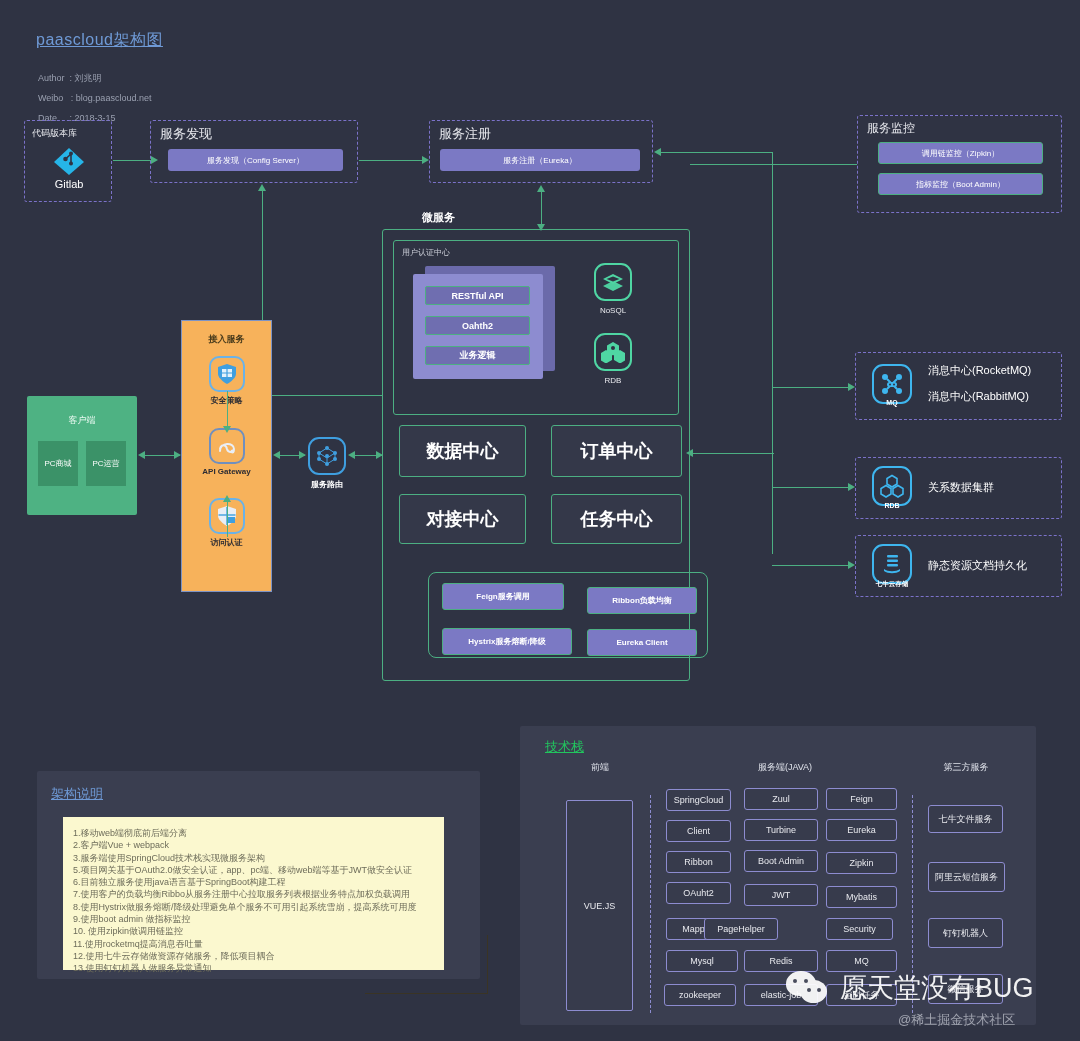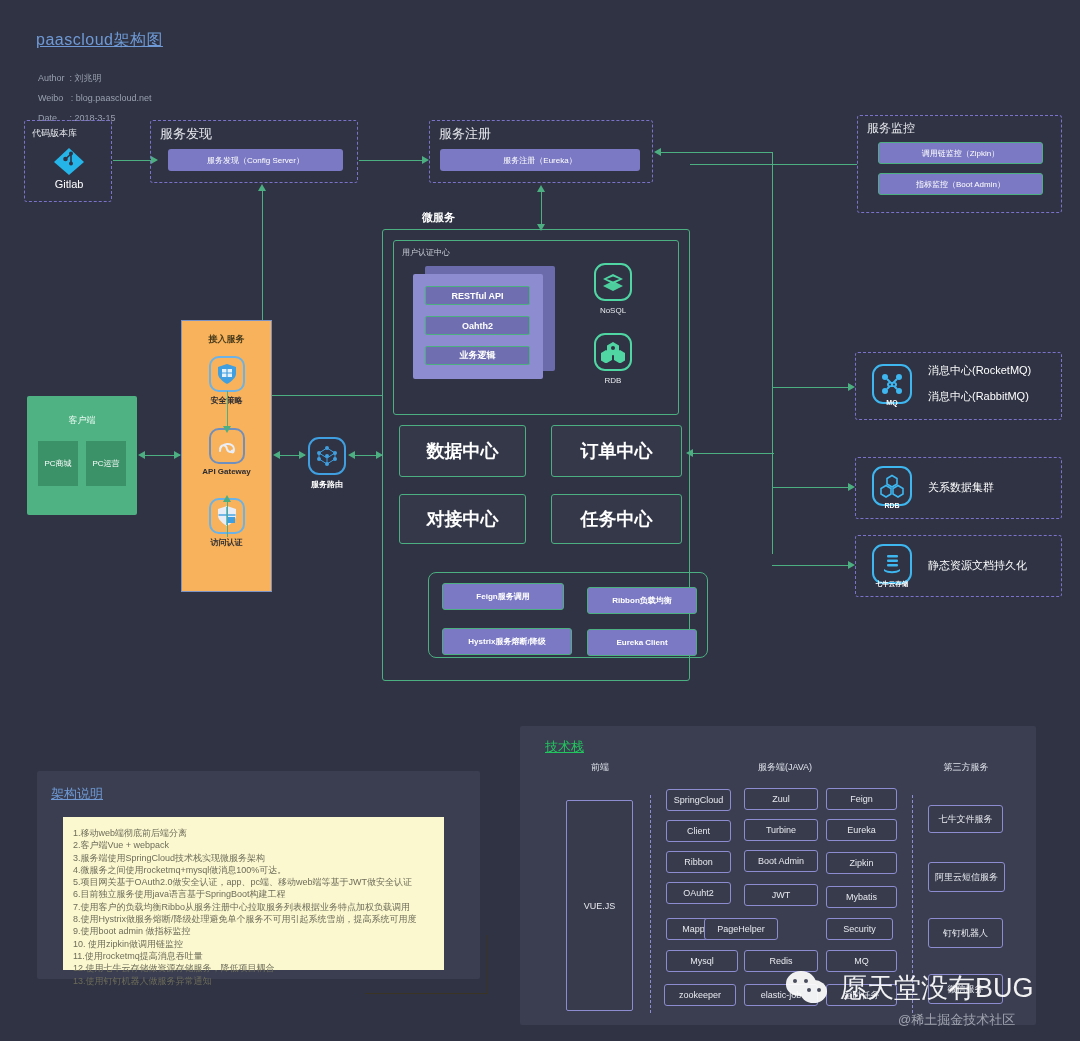--- a/index.html
+++ b/index.html
@@ -377,21 +377,20 @@
   <div class="txt" style="top:22px;">静态资源文档持久化</div>
 </div>
 
 <div class="abs" id="archPanel">
   <div id="archTitle">架构说明</div>
 </div>
 <div id="archNote">
   <div>1.移动web端彻底前后端分离</div>
   <div>2.客户端Vue + webpack</div>
   <div>3.服务端使用SpringCloud技术栈实现微服务架构</div>
-  <div>4.微服务之间使用rocketmq+mysql做消息100%可达。</div>
   <div>5.项目网关基于OAuth2.0做安全认证，app、pc端、移动web端等基于JWT做安全认证</div>
   <div>6.目前独立服务使用java语言基于SpringBoot构建工程</div>
   <div>7.使用客户的负载均衡Ribbo从服务注册中心拉取服务列表根据业务特点加权负载调用</div>
   <div>8.使用Hystrix做服务熔断/降级处理避免单个服务不可用引起系统雪崩，提高系统可用度</div>
   <div>9.使用boot admin 做指标监控</div>
   <div>10. 使用zipkin做调用链监控</div>
   <div>11.使用rocketmq提高消息吞吐量</div>
   <div>12.使用七牛云存储做资源存储服务，降低项目耦合</div>
   <div>13.使用钉钉机器人做服务异常通知</div>
 </div>

